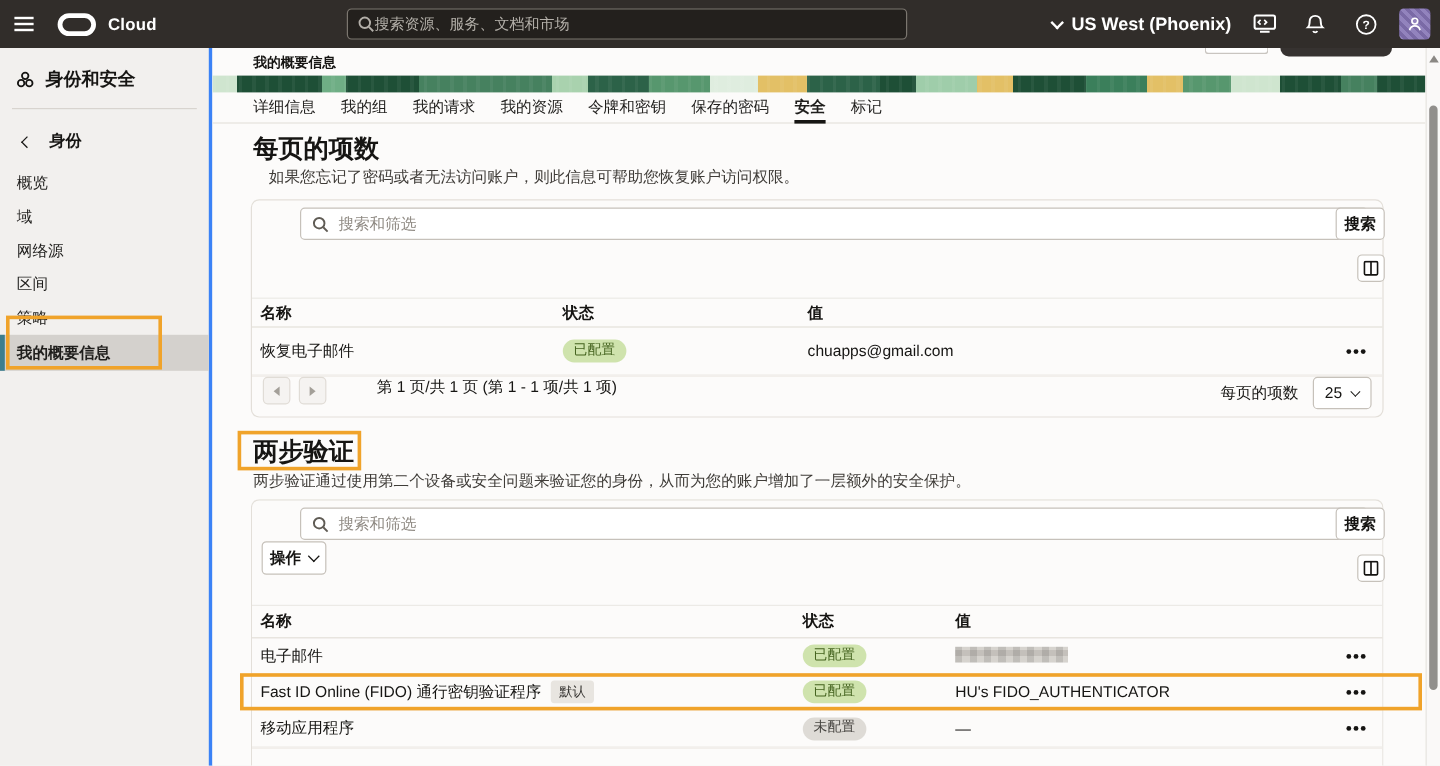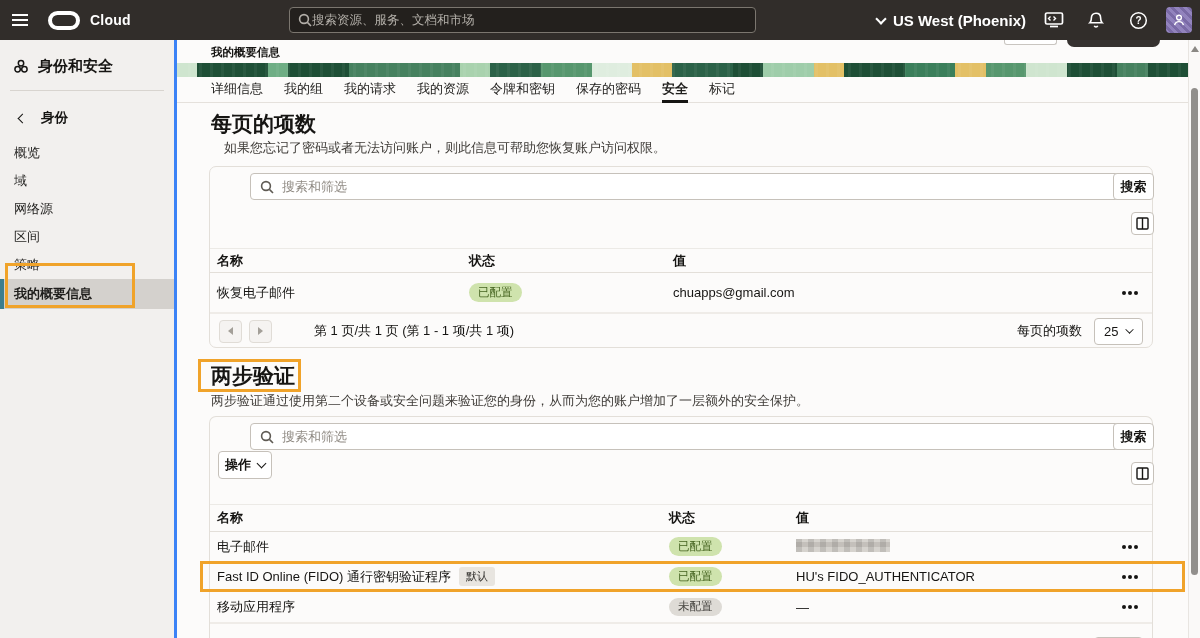--- a/index.html
+++ b/index.html
@@ -102,21 +102,21 @@
   .badge.green { background:#cfe3ad; color:#44631f; }
   .badge.gray  { background:#dedbd6; color:#45433f; }
   .pill-default { display:inline-block; font-size:11px; padding:2px 7px; border-radius:3px;
     background:#e8e5e0; color:#34322f; }
 
   .redacted { width:94px; height:13px;
     background:
       repeating-linear-gradient(90deg, rgba(0,0,0,.10) 0 6px, transparent 6px 12px),
       repeating-linear-gradient(0deg,#d6d3ce 0 5px,#c4c0bb 5px 10px); }
 
-  .pgn { position:absolute; left:0; width:942px; border-top:1px solid #efece8; display:flex; align-items:center;
+  .pgn { position:absolute; left:0; width:942px; border-top:1px solid #efece8; display:flex; align-items:flex-start;
     padding:0 9px; font-size:13px; }
   .pgbtn { width:23px; height:23px; border:1px solid #e0dcd6; background:#f5f3f1; border-radius:4px;
     display:flex; align-items:center; justify-content:center; cursor:pointer; }
   .tri-l { width:0; height:0; border-top:4px solid transparent; border-bottom:4px solid transparent; border-right:5px solid #a39f98; }
   .tri-r { width:0; height:0; border-top:4px solid transparent; border-bottom:4px solid transparent; border-left:5px solid #a39f98; }
   .per-page { margin-left:auto; display:flex; align-items:center; gap:12px; }
   .select { width:49px; height:27px; border:1px solid #c6c1ba; border-radius:4px; background:#fff;
     display:flex; align-items:center; justify-content:space-between; padding:0 9px; font-size:13px; cursor:pointer; }
   .select .caret { transform:rotate(-45deg) scale(.85); }
 

